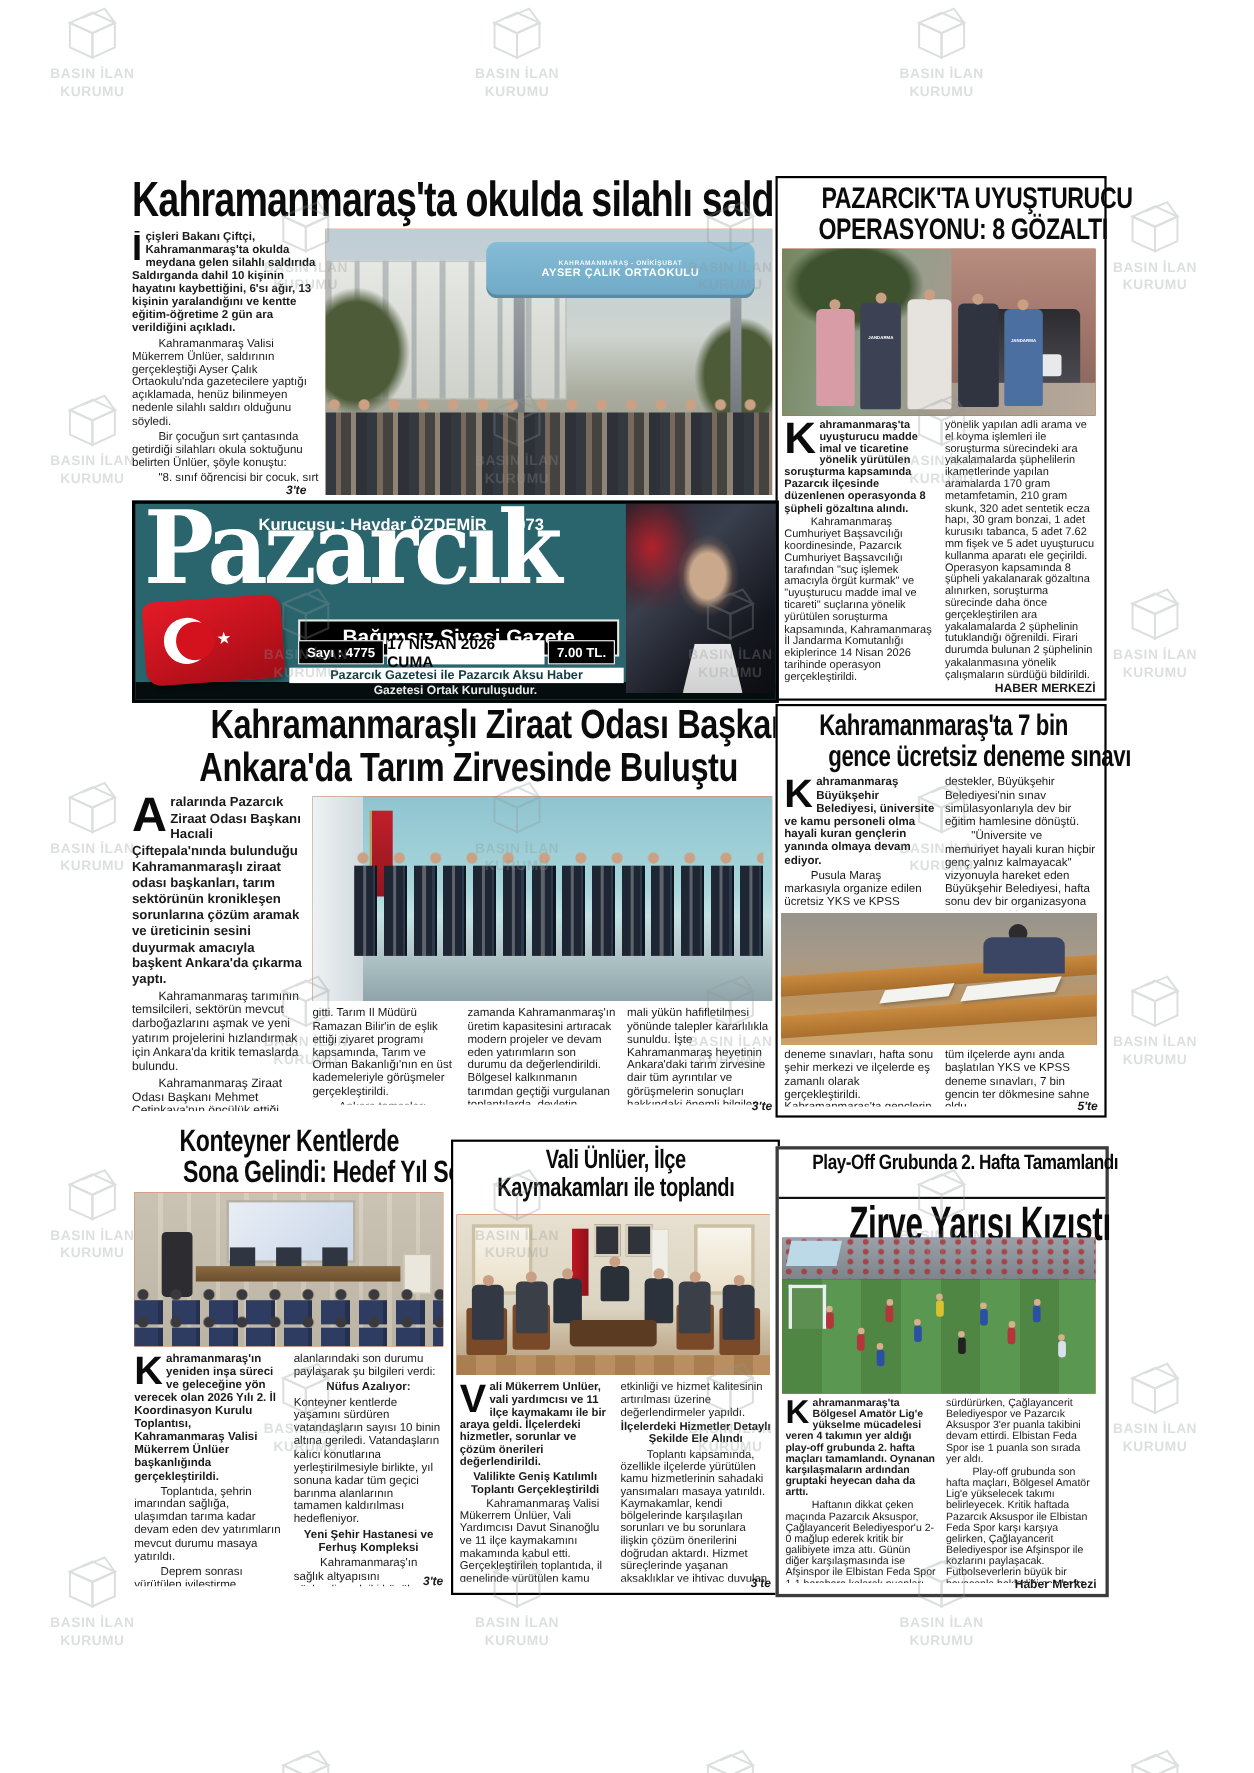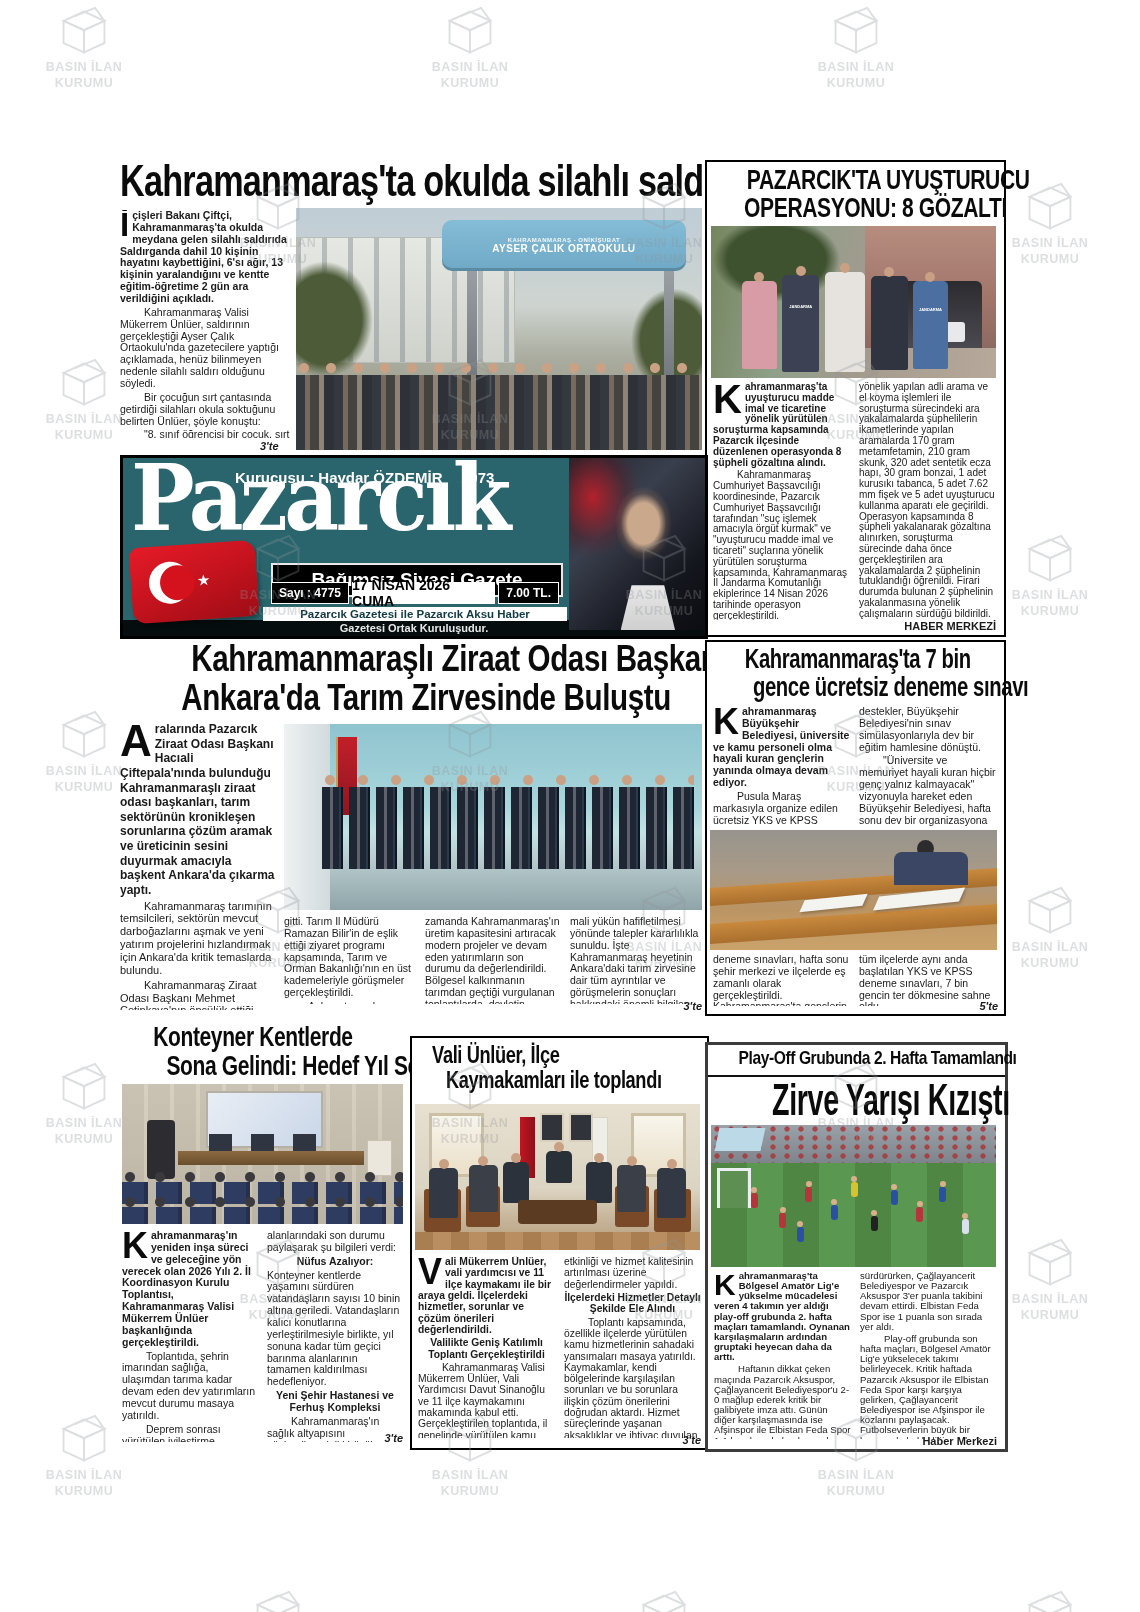--- a/index.html
+++ b/index.html
@@ -12,21 +12,21 @@
   .bodytxt{font-size:10.5px;line-height:1.13;text-align:left;}
   .lead{font-weight:bold;}
   .ind{text-indent:24px;}
   .subhead{font-weight:bold;text-align:center;text-indent:0;}
   .cont{position:absolute;font-weight:bold;font-size:11px;font-style:italic;}
   .byline{position:absolute;font-weight:bold;font-size:11px;}
   .dcap{float:left;font-weight:bold;line-height:.78;margin:2px 3px 0 0;color:#0b0b0b;}
   .sq{display:inline-block;transform:scaleX(var(--sx,.8));transform-origin:center;
       font-weight:bold;white-space:nowrap;color:#0b0b0b;letter-spacing:-.5px;}
   .sql{transform-origin:left center;}
-  .chl > div{text-align:left;line-height:1.05;white-space:nowrap;overflow:visible;}
+  .chl > div{text-align:center;line-height:1.05;white-space:nowrap;overflow:visible;}
   .cols{position:absolute;display:flex;gap:9px;}
   .col{overflow:hidden;}
   
   .photo{position:absolute;overflow:hidden;background:#c2410c;}
   .sh{position:absolute;}
   .fg{position:absolute;border-radius:5px 5px 2px 2px;}
   .fg::before{content:"";position:absolute;left:50%;top:-9px;transform:translateX(-50%);
       width:10px;height:10px;border-radius:50%;background:#c9a083;}
   .headsrow{position:absolute;background:radial-gradient(circle at 8px 6px,#caa184 4.5px,rgba(0,0,0,0) 5.5px) 0 0/27px 13px repeat-x;}
   
@@ -354,21 +354,21 @@
       <div class="col" style="width:138px;height:182px;">
         <p>etkinliği ve hizmet kalitesinin artırılması üzerine değerlendirmeler yapıldı.</p>
         <p class="subhead">İlçelerdeki Hizmetler Detaylı Şekilde Ele Alındı</p>
         <p class="ind">Toplantı kapsamında, özellikle ilçelerde yürütülen kamu hizmetlerinin sahadaki yansımaları masaya yatırıldı. Kaymakamlar, kendi bölgelerinde karşılaşılan sorunları ve bu sorunlara ilişkin çözüm önerilerini doğrudan aktardı. Hizmet süreçlerinde yaşanan aksaklıklar ve ihtiyaç duyulan destek alanları üzerinde duruldu.</p>
       </div>
     </div>
     <div class="cont" style="right:6px;bottom:2px;">3'te</div>
   </section>
 
   <section class="art7box" style="left:705px;top:1042px;width:297px;height:404px;">
-    <div class="chl kicker" style="font-size:19px;padding:3px 0 7px;">
+    <div class="chl kicker" style="font-size:19px;padding:3px 0 20px;">
       <div><span class="sq" style="--sx:.82;">Play-Off Grubunda 2. Hafta Tamamlandı</span></div>
     </div>
     <div class="chl" style="font-size:44px;">
       <div><span class="sq" style="--sx:.65;">Zirve Yarışı Kızıştı</span></div>
     </div>
     <div class="photo" style="left:3px;top:80px;width:285px;height:142px;">
       <div class="sh ph7-stand" style="left:0;right:0;top:0;height:27%;"></div>
       <div class="sh ph7-banner" style="left:2%;top:2%;width:16%;height:16%;"></div>
       <div class="sh ph7-pitch" style="left:0;right:0;top:27%;bottom:0;"></div>
       <div class="sh ph7-goal" style="left:2%;top:30%;width:10%;height:26%;"></div>

